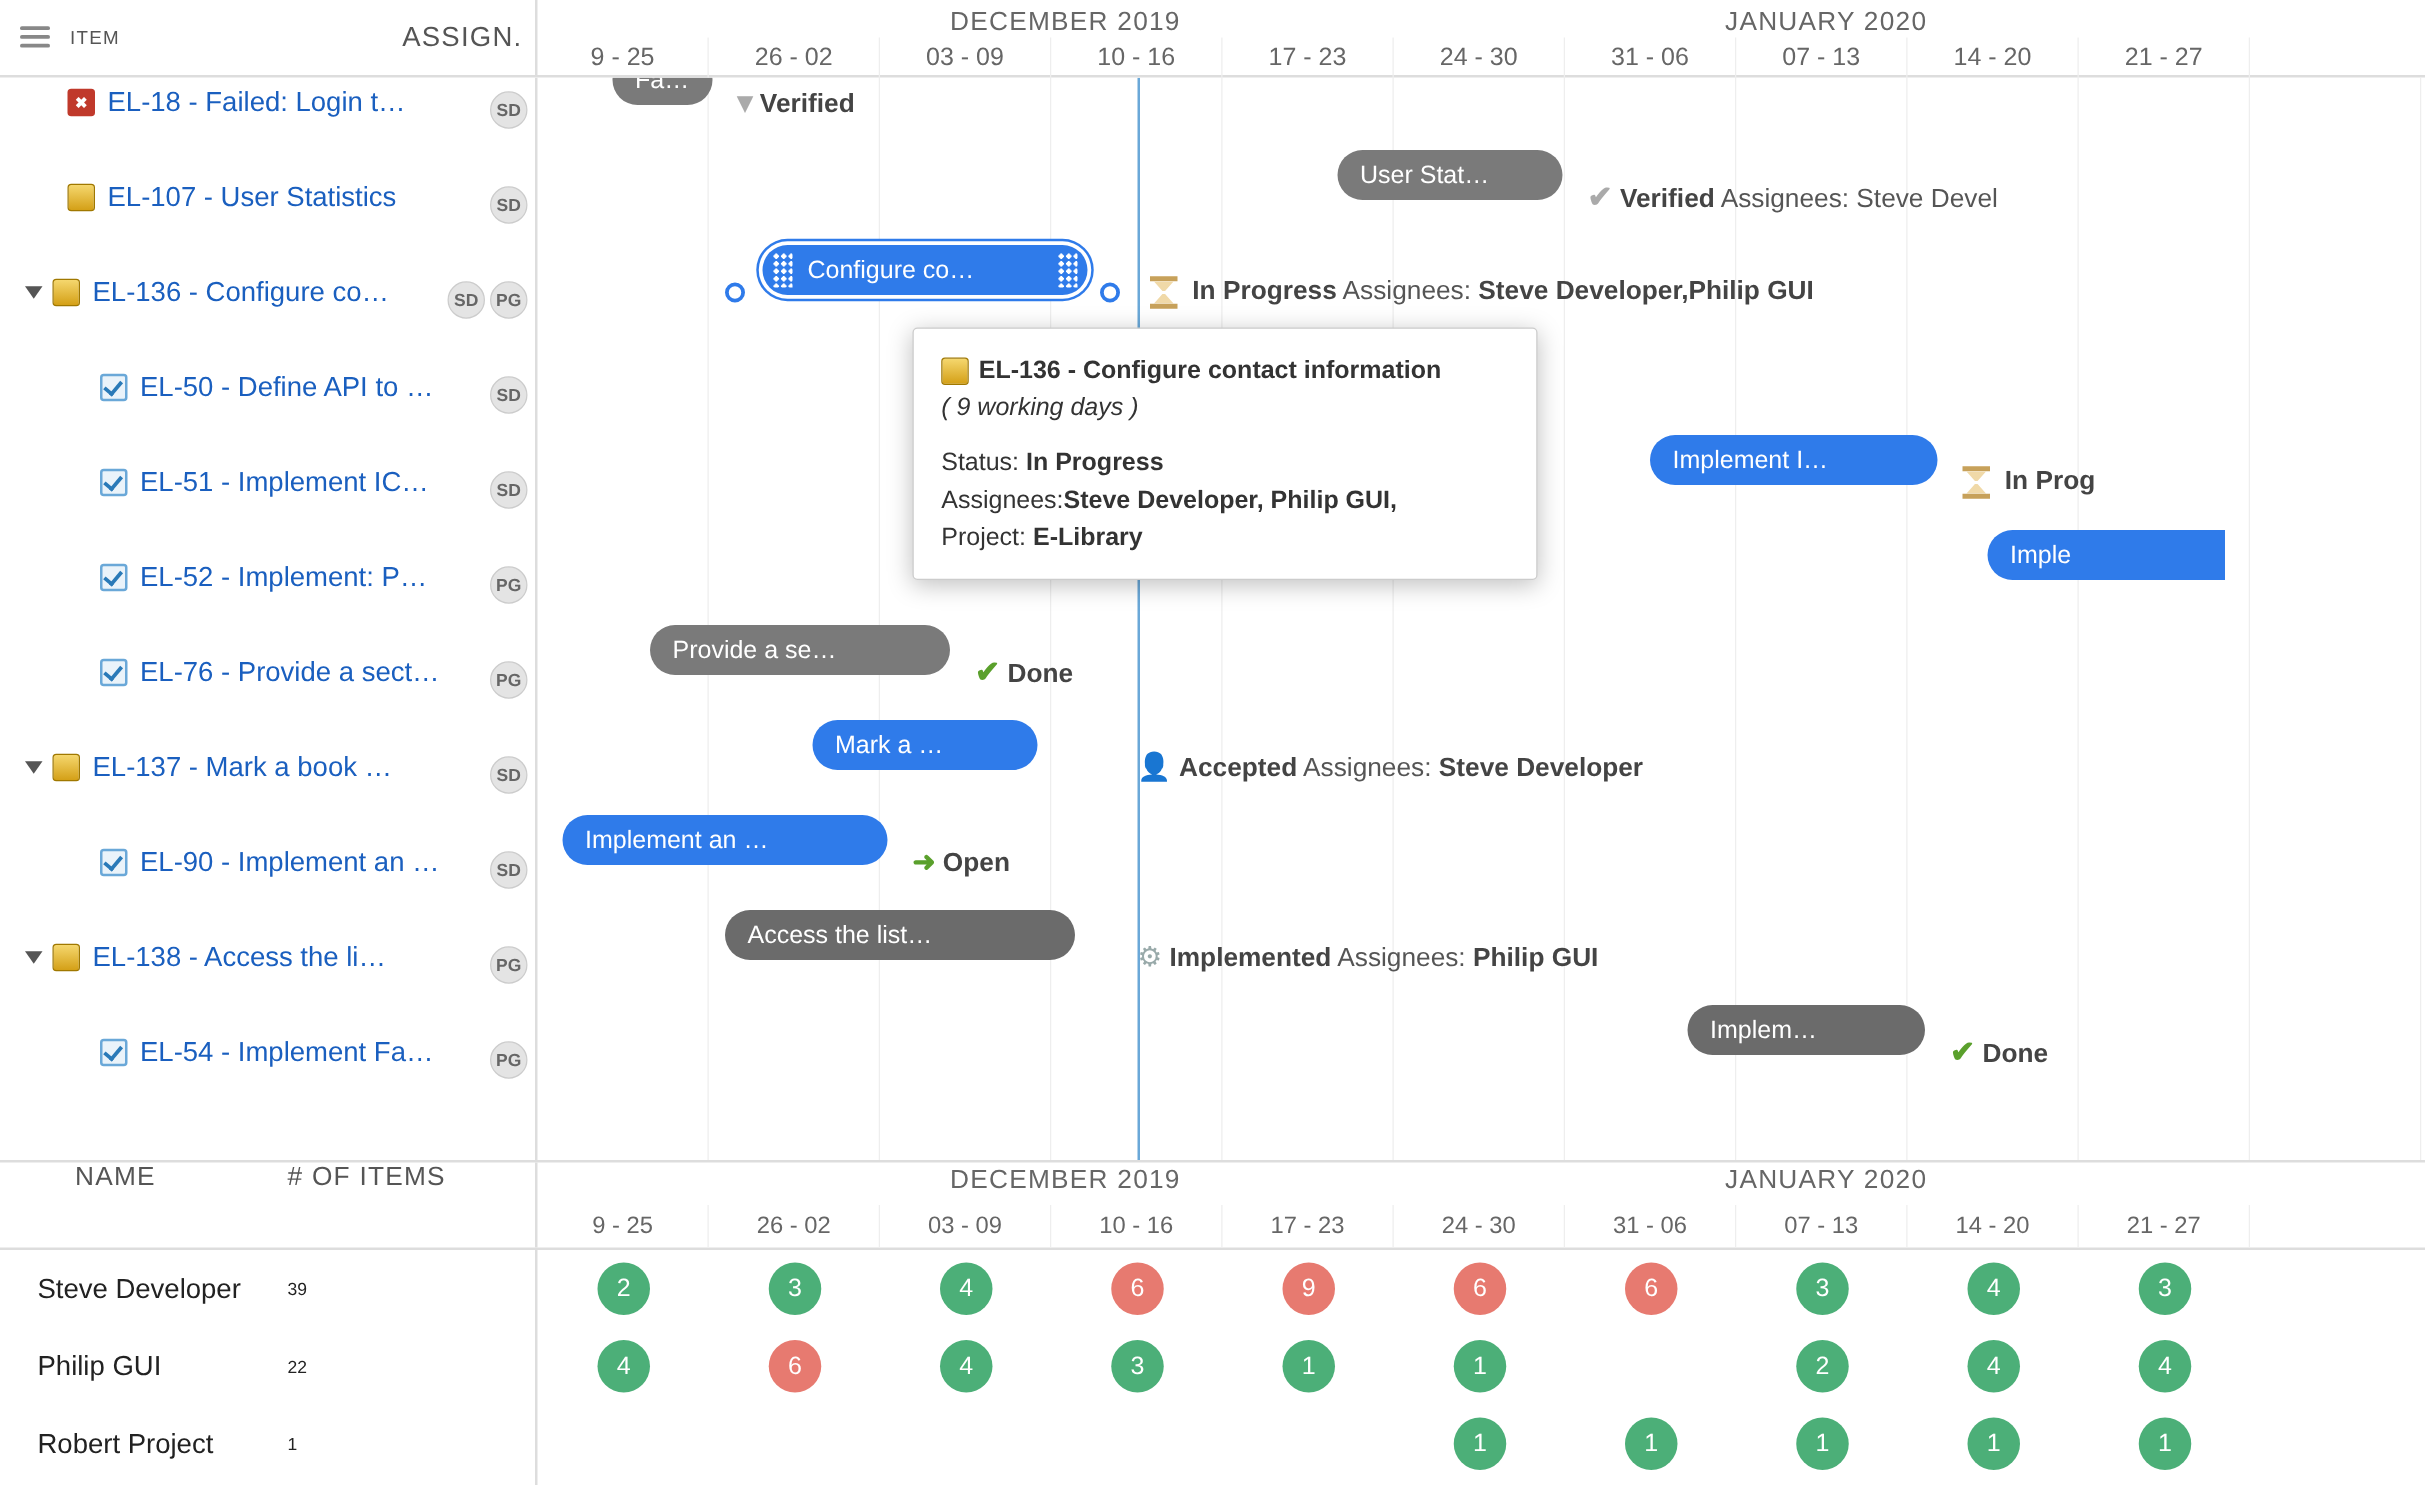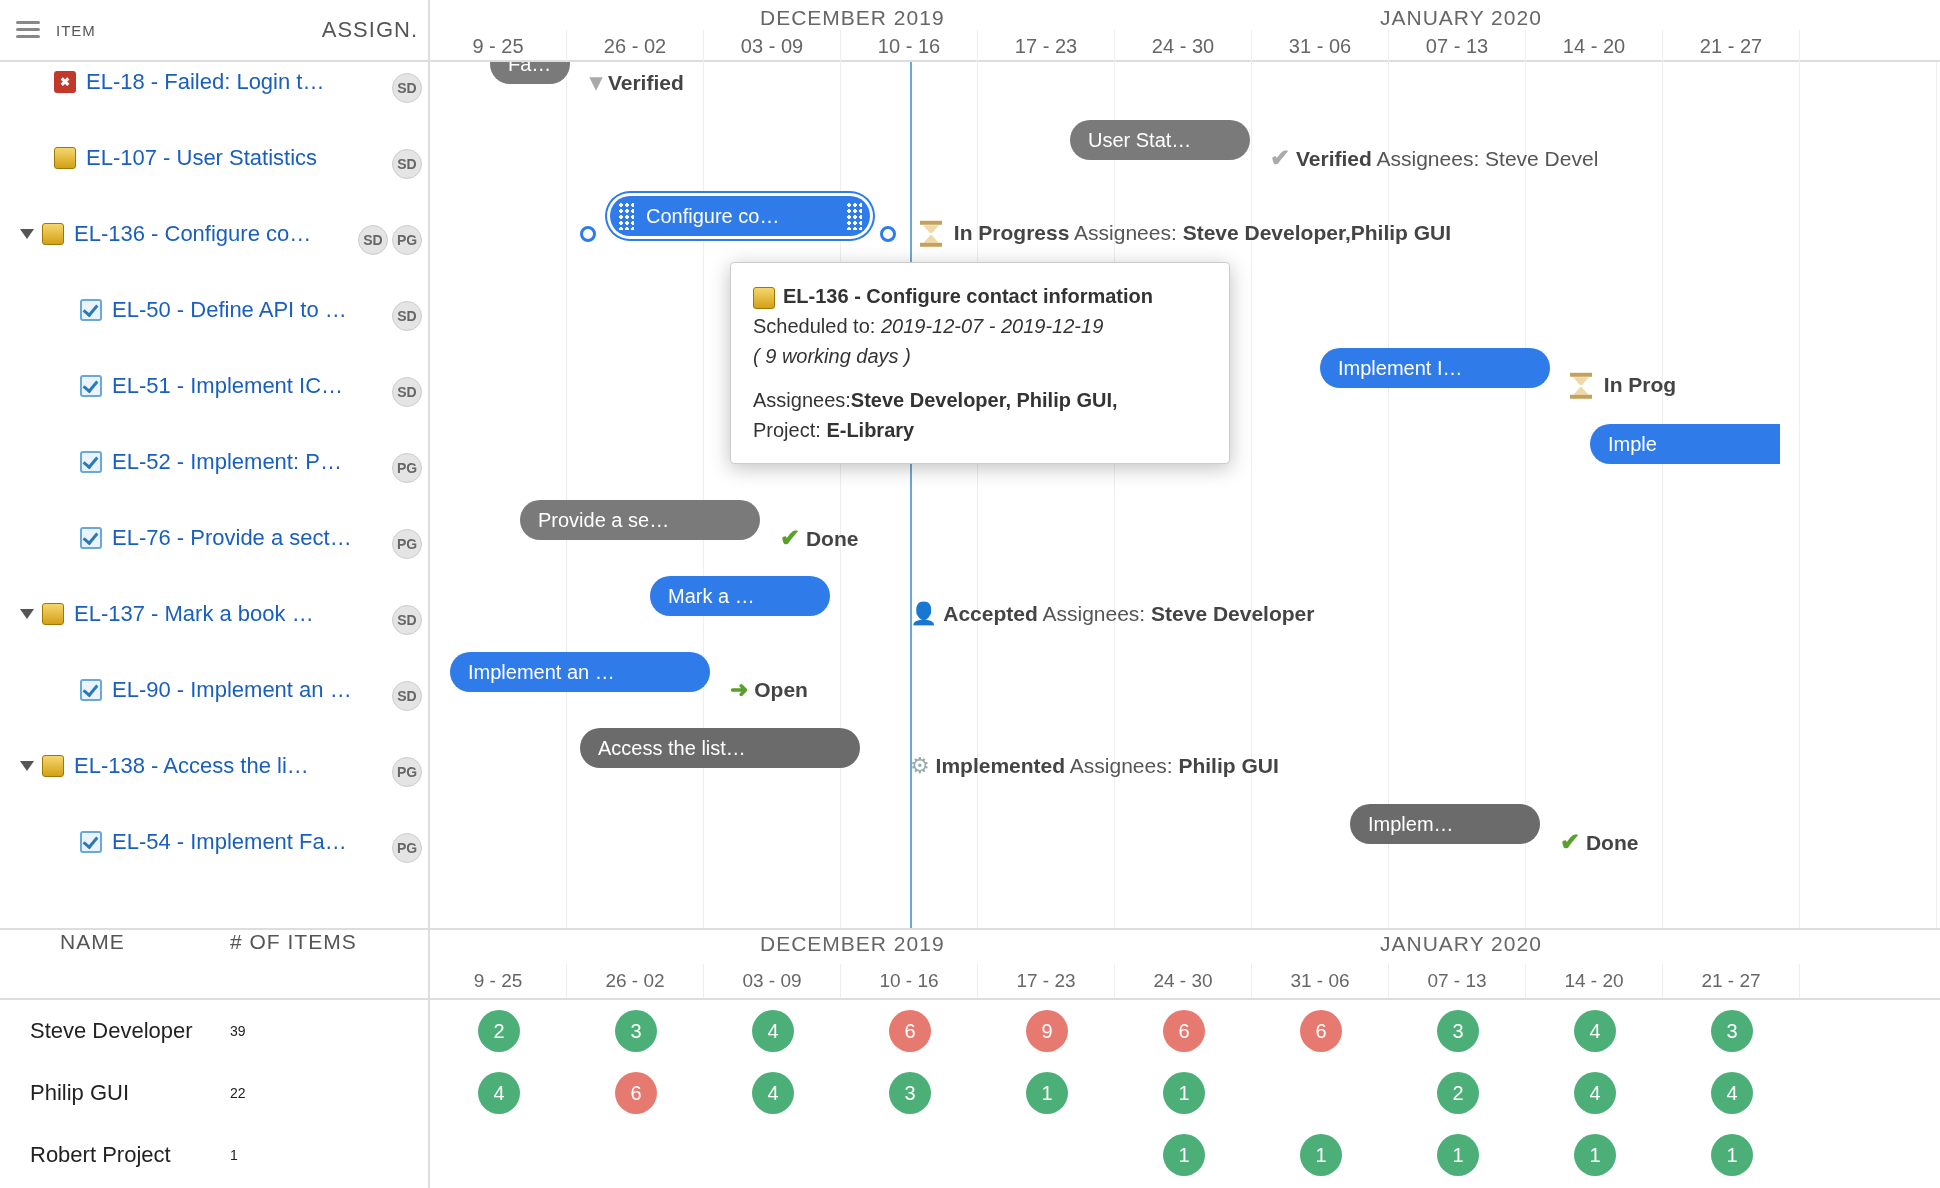--- a/index.html
+++ b/index.html
@@ -434,23 +434,23 @@
     <path d="M 445 155 L 475 155 L 475 458" stroke="#9aa" fill="none" stroke-width="2"></path>
     <defs>
         <marker id="ah" markerWidth="8" markerHeight="8" refX="6" refY="3" orient="auto">
           <path d="M0,0 L6,3 L0,6 Z" fill="#9aa"></path>
         </marker>
       </defs>
   </svg>
 
   <div class="tooltip" style="left:300px;top:200px">
     <div><span class="tt-gold"></span><span class="tt-title">EL-136 - Configure contact information</span></div>
-    <div><span>Scheduled to:</span> <i>2019-12-07 - 2019-12-19</i></div>
     <div><i>( 9 working days )</i></div>
     <div style="height:14px"></div>
+    <div><span>Status:</span> <b>In Progress</b></div>
     <div><span>Assignees:</span><b>Steve Developer, Philip GUI,</b></div>
     <div><span>Project:</span> <b>E-Library</b></div>
   </div>
 </div>
 
 <div class="summary">
   <div class="summary-head">
     <div class="summary-head-left">
       <div class="sh-col sh-name">NAME</div>
       <div class="sh-col"># OF ITEMS</div>

